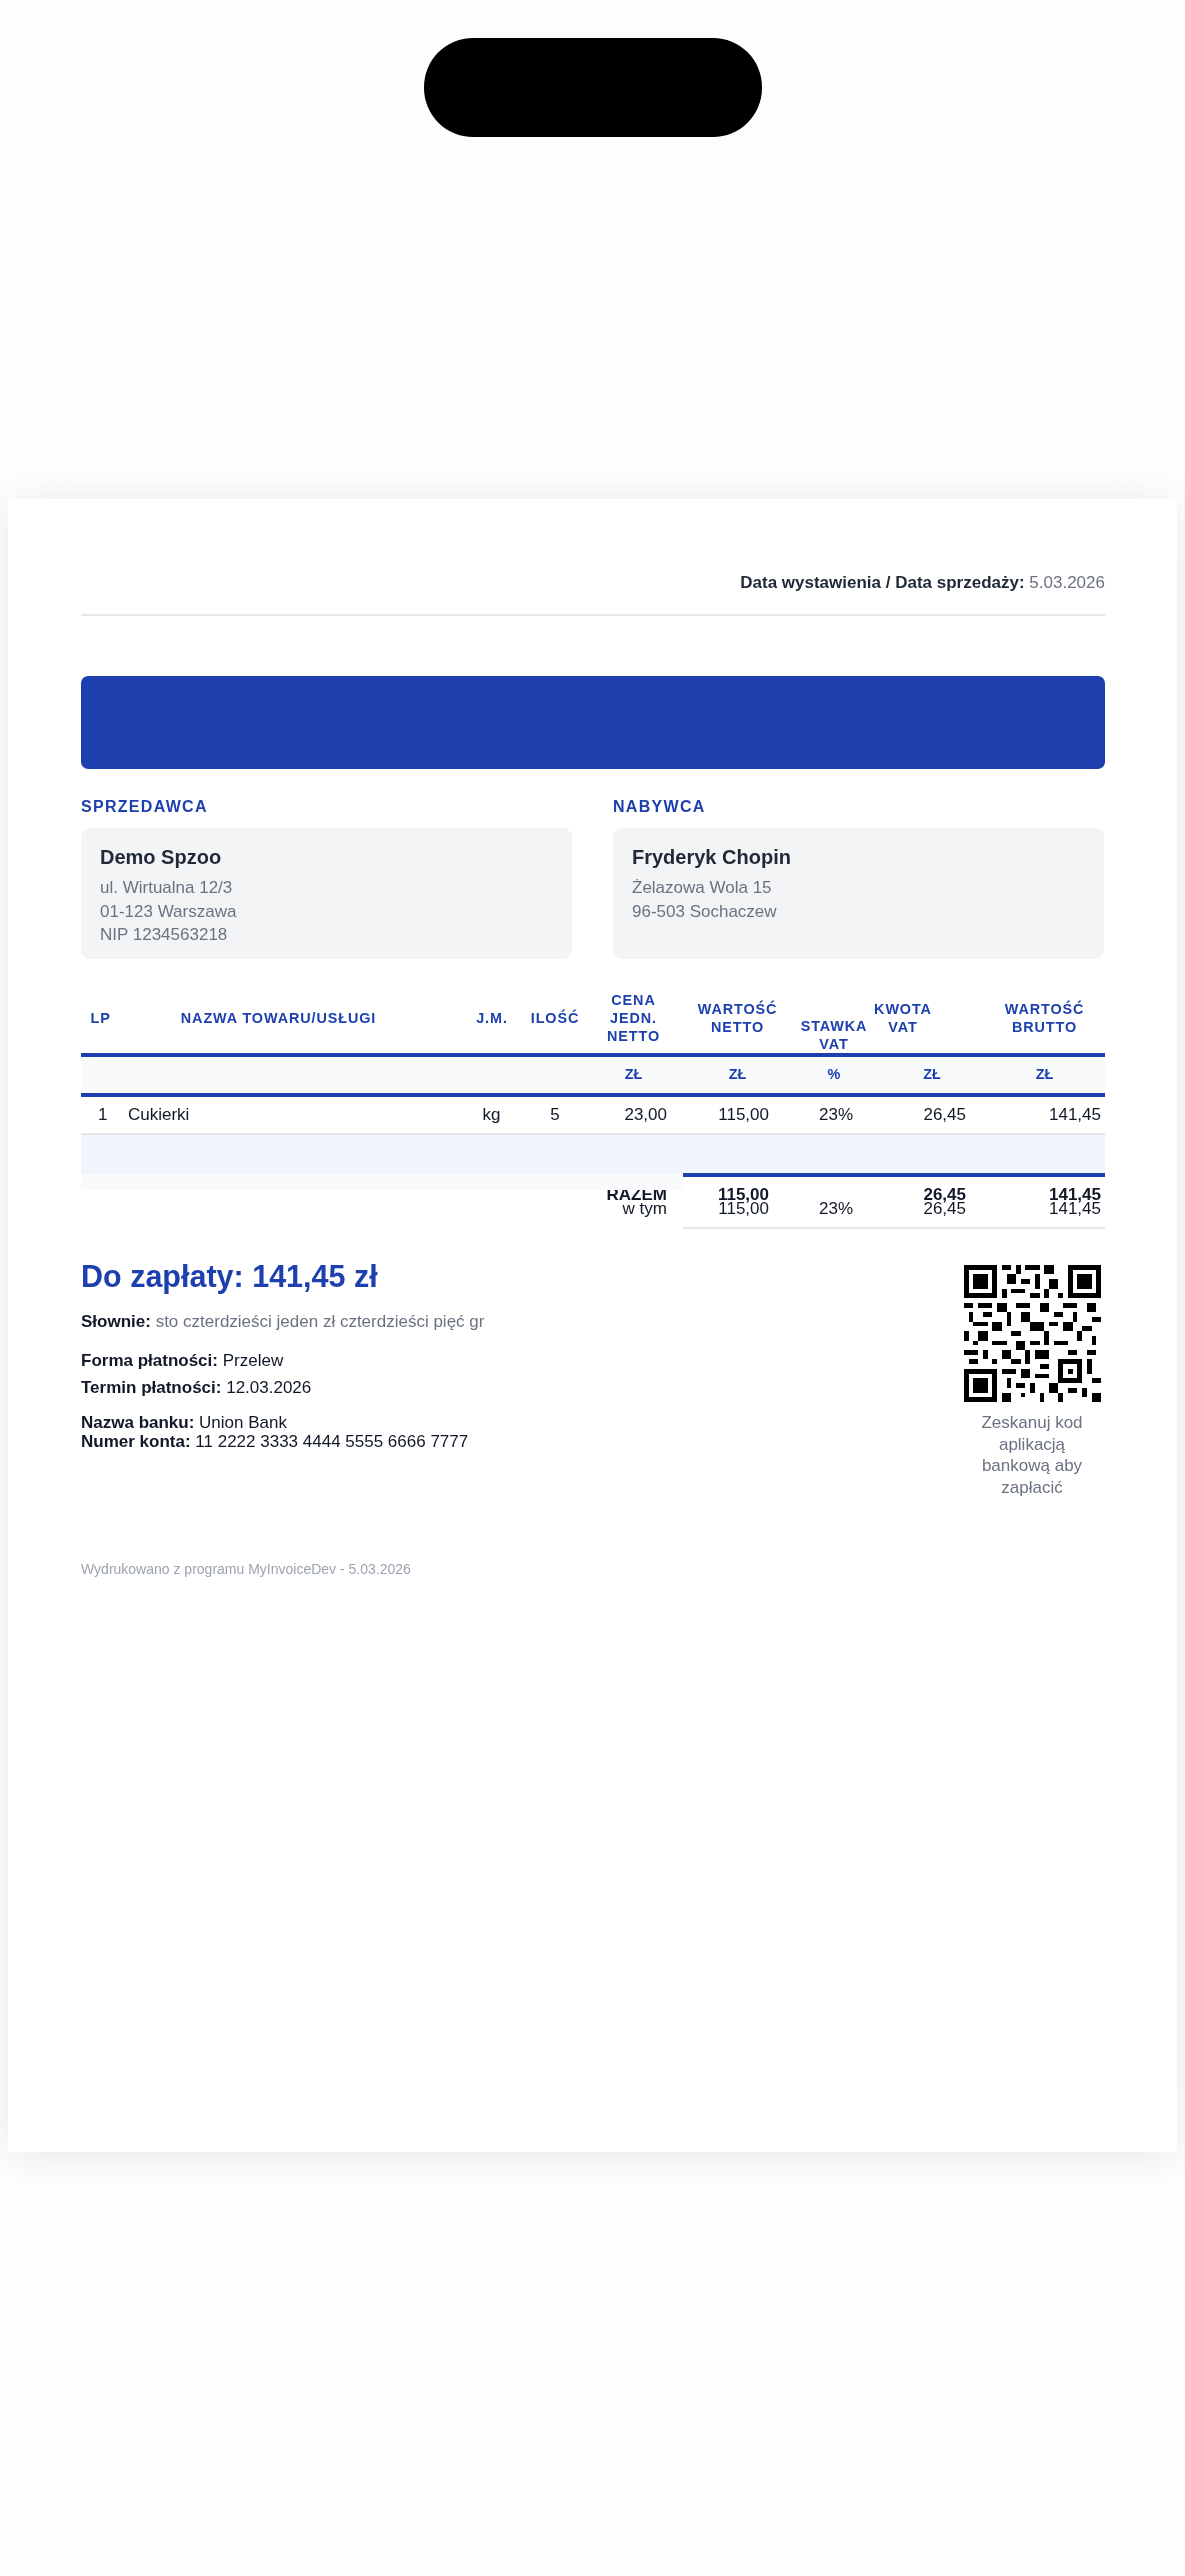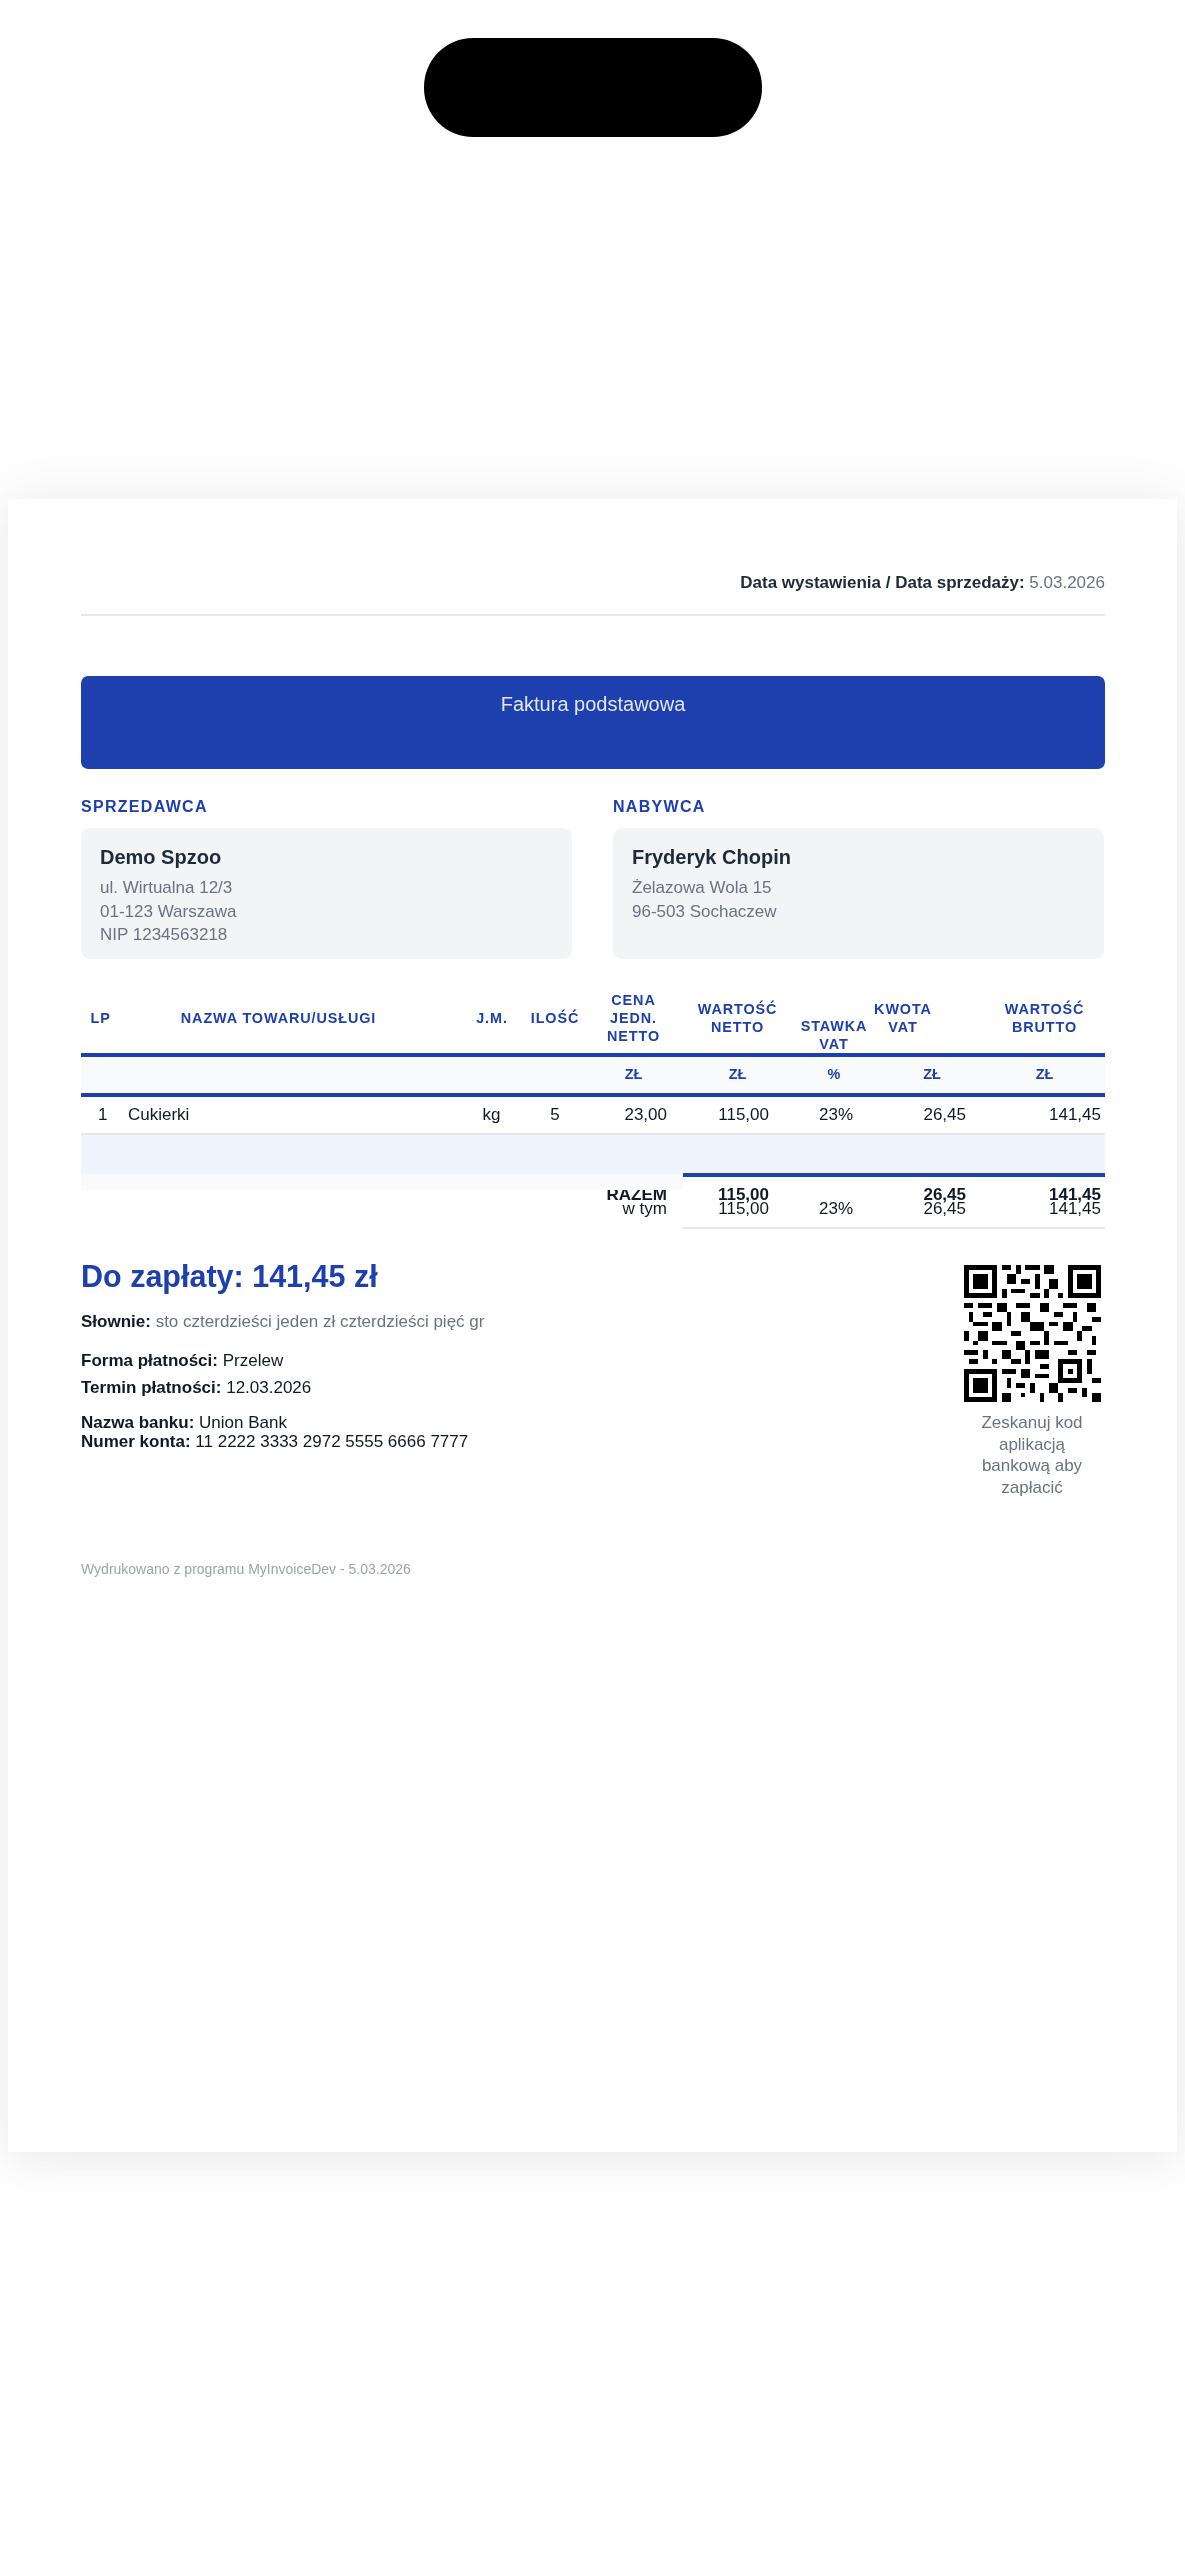--- a/index.html
+++ b/index.html
@@ -73,21 +73,20 @@
 <div class="page">
   <div class="inner">
 
     <div class="date-row">
       <span class="lbl">Data wystawienia / Data sprzedaży:</span>
       <span class="val">5.03.2026</span>
     </div>
     <div class="hr"></div>
 
     <div class="banner">
-      <div class="sub">Faktura podstawowa</div>
     </div>
 
     <div class="party-label" style="left:0;">SPRZEDAWCA</div>
     <div class="party-box" style="left:0;">
       <div class="name">Demo Spzoo</div>
       <div class="line" style="top:50px;">ul. Wirtualna 12/3</div>
       <div class="line" style="top:74px;">01-123 Warszawa</div>
       <div class="line" style="top:97px;">NIP 1234563218</div>
     </div>
 
@@ -181,21 +180,21 @@
     <div class="info" style="top:879px;">
       <b>Termin płatności:</b>
       <span>12.03.2026</span>
     </div>
     <div class="info" style="top:906px;margin-top:8px;">
       <b>Nazwa banku:</b>
       <span>Union Bank</span>
     </div>
     <div class="info" style="top:933px;">
       <b>Numer konta:</b>
-      <span>11 2222 3333 2972 5555 6666 7777</span>
+      <span>11 2222 3333 4444 5555 6666 7777</span>
     </div>
 
     <svg class="qr" viewBox="0 0 29 29" shape-rendering="crispEdges">
       <rect width="29" height="29" fill="#fff"></rect>
       <g fill="#000">
         <rect x="0" y="0" width="7" height="7"></rect>
           <rect x="1" y="1" width="5" height="5" fill="#fff"></rect>
           <rect x="2" y="2" width="3" height="3"></rect>
         <rect x="22" y="0" width="7" height="7"></rect>
           <rect x="23" y="1" width="5" height="5" fill="#fff"></rect>

